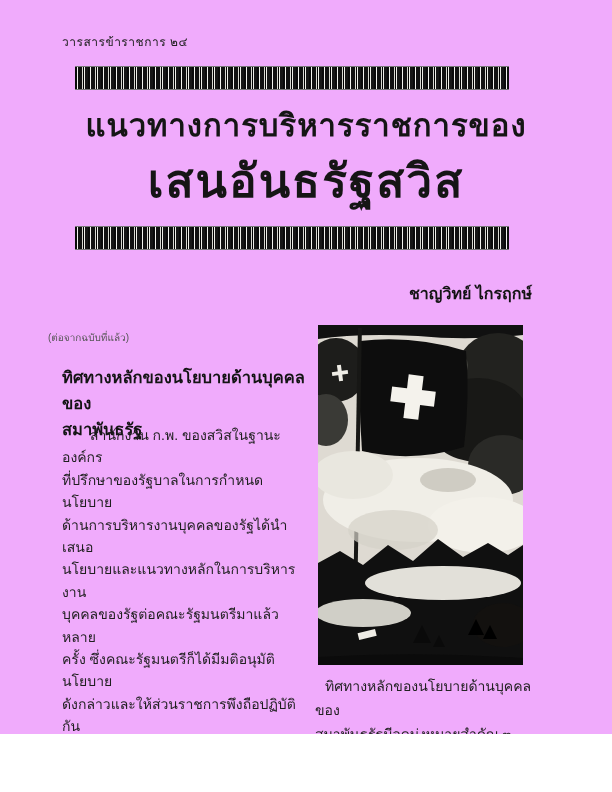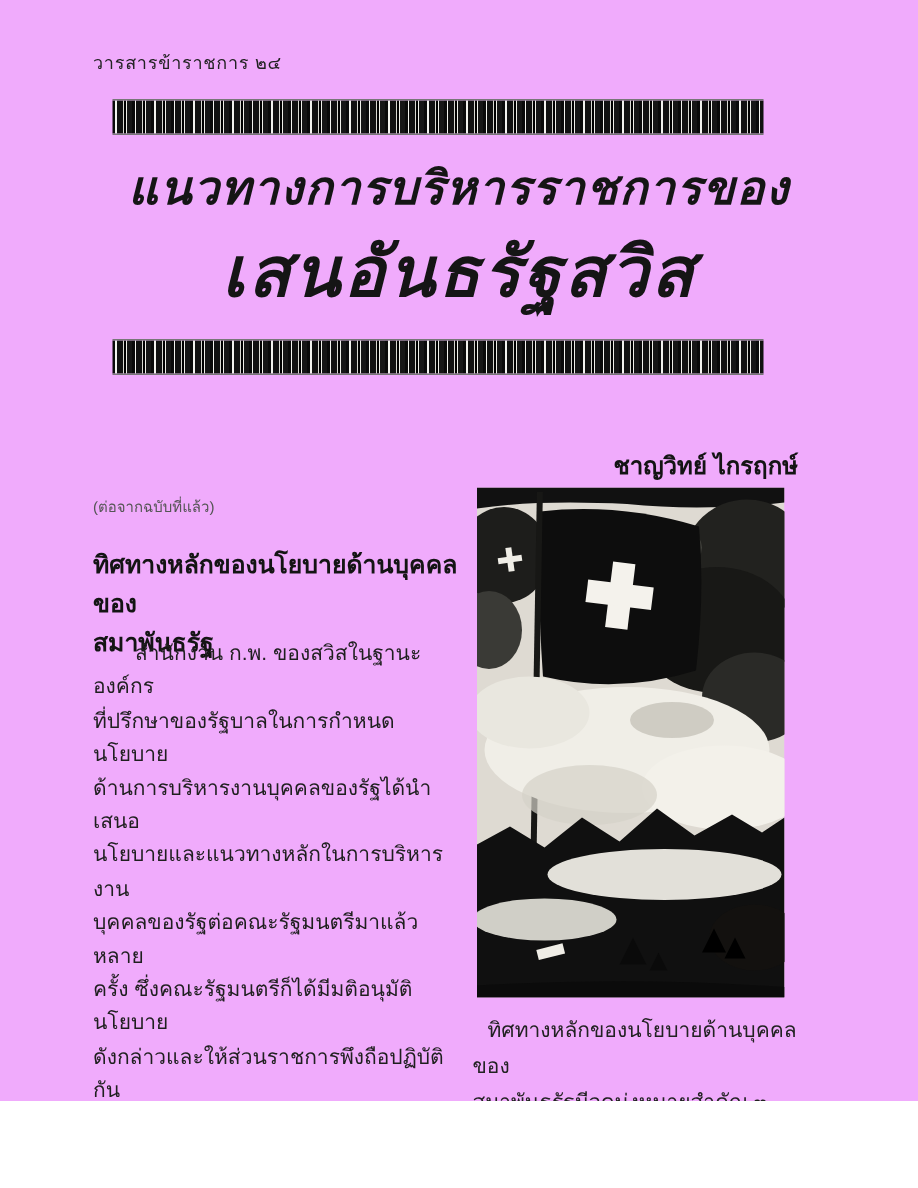--- a/index.html
+++ b/index.html
@@ -16,25 +16,25 @@
     background-image:
       repeating-linear-gradient(90deg,
         #0a0a0a 0px,#0a0a0a 2px,#f2f2ee 2px,#f2f2ee 3px,
         #111 3px,#111 7px,#d9d9d2 7px,#d9d9d2 7.6px,
         #000 7.6px,#000 9px,#efefe9 9px,#efefe9 9.6px,
         #161616 9.6px,#161616 13px);
     border-top:1px solid #777;border-bottom:1px solid #777;
   }
   .bar-top{top:66px;}
   .bar-mid{top:226px;}
-  .title-line{position:absolute;left:0;width:612px;text-align:center;font-weight:700;color:#151515;font-style:italic;}
+  .title-line{position:absolute;left:0;width:612px;text-align:center;font-weight:700;color:#151515;}
   .title-1{top:100px;font-size:31px;letter-spacing:1px;}
   .title-2{top:144px;font-size:46px;letter-spacing:2px;}
-  .author-name{position:absolute;right:80px;top:298px;font-size:16px;font-weight:700;color:#141414;}
-  .continued-note{position:absolute;left:62px;top:330px;font-size:10px;color:#555;}
+  .author-name{position:absolute;right:80px;top:281px;font-size:16px;font-weight:700;color:#141414;}
+  .continued-note{position:absolute;left:48px;top:330px;font-size:10px;color:#555;}
   .section-heading{
     position:absolute;left:62px;top:364px;width:252px;margin:0;
     font-size:16.5px;font-weight:700;line-height:26px;white-space:pre-line;color:#141414;
   }
   .body-paragraph{
     position:absolute;left:62px;top:424px;width:248px;margin:0;
     font-size:14px;line-height:22.4px;white-space:pre-line;text-indent:28px;
     color:#1f1f1f;text-align:left;
   }
   .figure-swiss-flag{position:absolute;left:318px;top:325px;width:228px;margin:0;}

